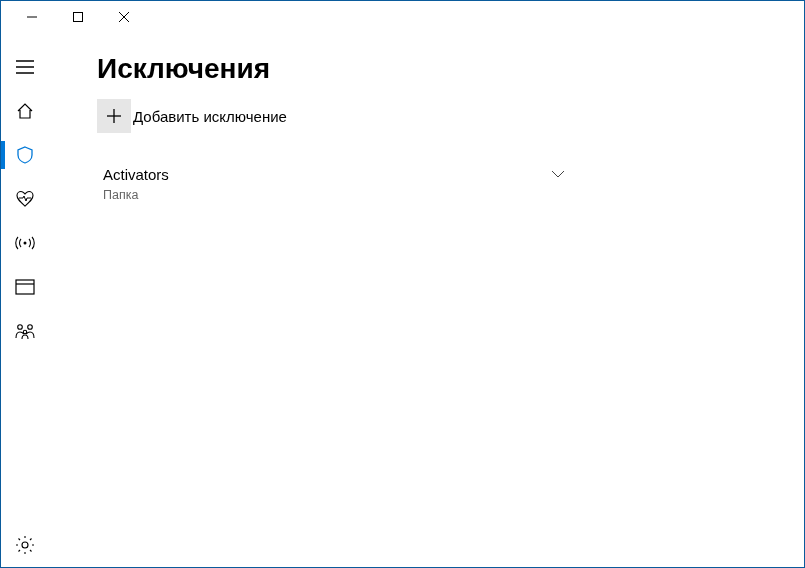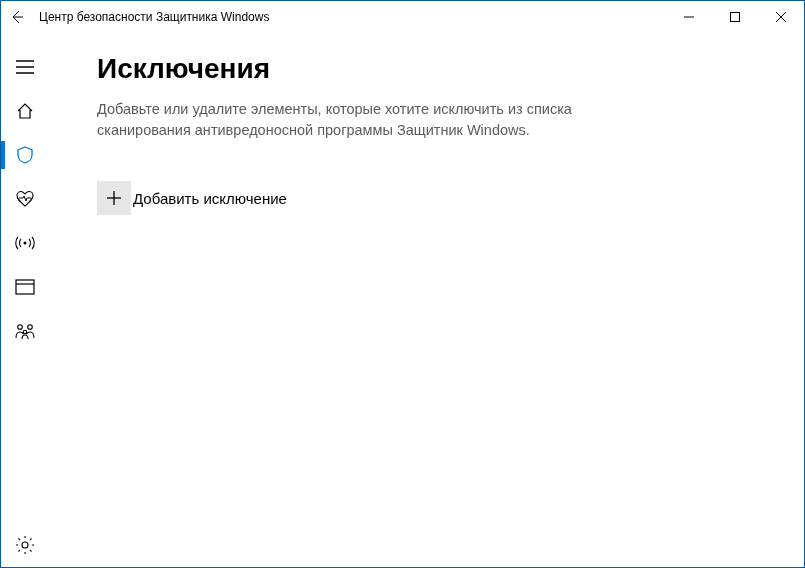--- a/index.html
+++ b/index.html
@@ -124,29 +124,20 @@
   .excl-type { font-size: 12.5px; color: #666; margin-top: 2px; }
   .chevron { margin-top: 4px; }
   svg { display: block; }
 </style>
 </head>
 <body>
 
 <div class="window">
 
   <div class="titlebar">
-    <div class="titlebar-left">
-      <span>
-        <svg width="16" height="16" viewBox="0 0 16 16">
-            <path d="M10 2 L4 8 L10 14" stroke="#000" stroke-width="1" fill="none"></path>
-            <line x1="4" y1="8" x2="14" y2="8" stroke="#000" stroke-width="1"></line>
-          </svg>
-      </span>
-      <span>Центр безопасности Защитника Windows</span>
-    </div>
     <div class="win-controls">
       <div class="win-btn">
         <svg width="10" height="10" viewBox="0 0 10 10">
             <line x1="0" y1="5" x2="10" y2="5" stroke="#000" stroke-width="1"></line>
           </svg>
       </div>
       <div class="win-btn">
         <svg width="10" height="10" viewBox="0 0 10 10">
             <rect x="0.5" y="0.5" width="9" height="9" stroke="#000" stroke-width="1" fill="none"></rect>
           </svg>
@@ -210,27 +201,37 @@
       <div class="side-item">
         <svg width="20" height="20" viewBox="0 0 20 20">
             <circle cx="10" cy="10" r="3" stroke="#000" stroke-width="1.1" fill="none"></circle>
             <path d="M10 1 V3 M10 17 V19 M1 10 H3 M17 10 H19 M3.5 3.5 L5 5 M15 15 L16.5 16.5 M16.5 3.5 L15 5 M5 15 L3.5 16.5" stroke="#000" stroke-width="1.1"></path>
           </svg>
       </div>
     </div>
 
     <div class="main">
       <h1 class="page-title">Исключения</h1>
-      <div class="page-desc">Добавьте или удалите элементы, которые хотите исключить из списка сканирования антивредоносной программы Защитник Windows.</div>
 
       <div class="add-row">
         <div class="add-btn">
           <svg width="16" height="16" viewBox="0 0 16 16">
               <line x1="8" y1="1" x2="8" y2="15" stroke="#000" stroke-width="1.3"></line>
               <line x1="1" y1="8" x2="15" y2="8" stroke="#000" stroke-width="1.3"></line>
             </svg>
         </div>
         <span class="add-label">Добавить исключение</span>
       </div>
 
+      <div class="excl-item">
+        <div class="excl-text">
+          <div class="excl-name">Activators</div>
+          <div class="excl-type">Папка</div>
+        </div>
+        <span class="chevron">
+          <svg width="14" height="10" viewBox="0 0 14 10">
+              <path d="M1 2 L7 8 L13 2" stroke="#444" stroke-width="1" fill="none"></path>
+            </svg>
+        </span>
+      </div>
     </div>
   </div>
 </div>
 
 </body></html>

